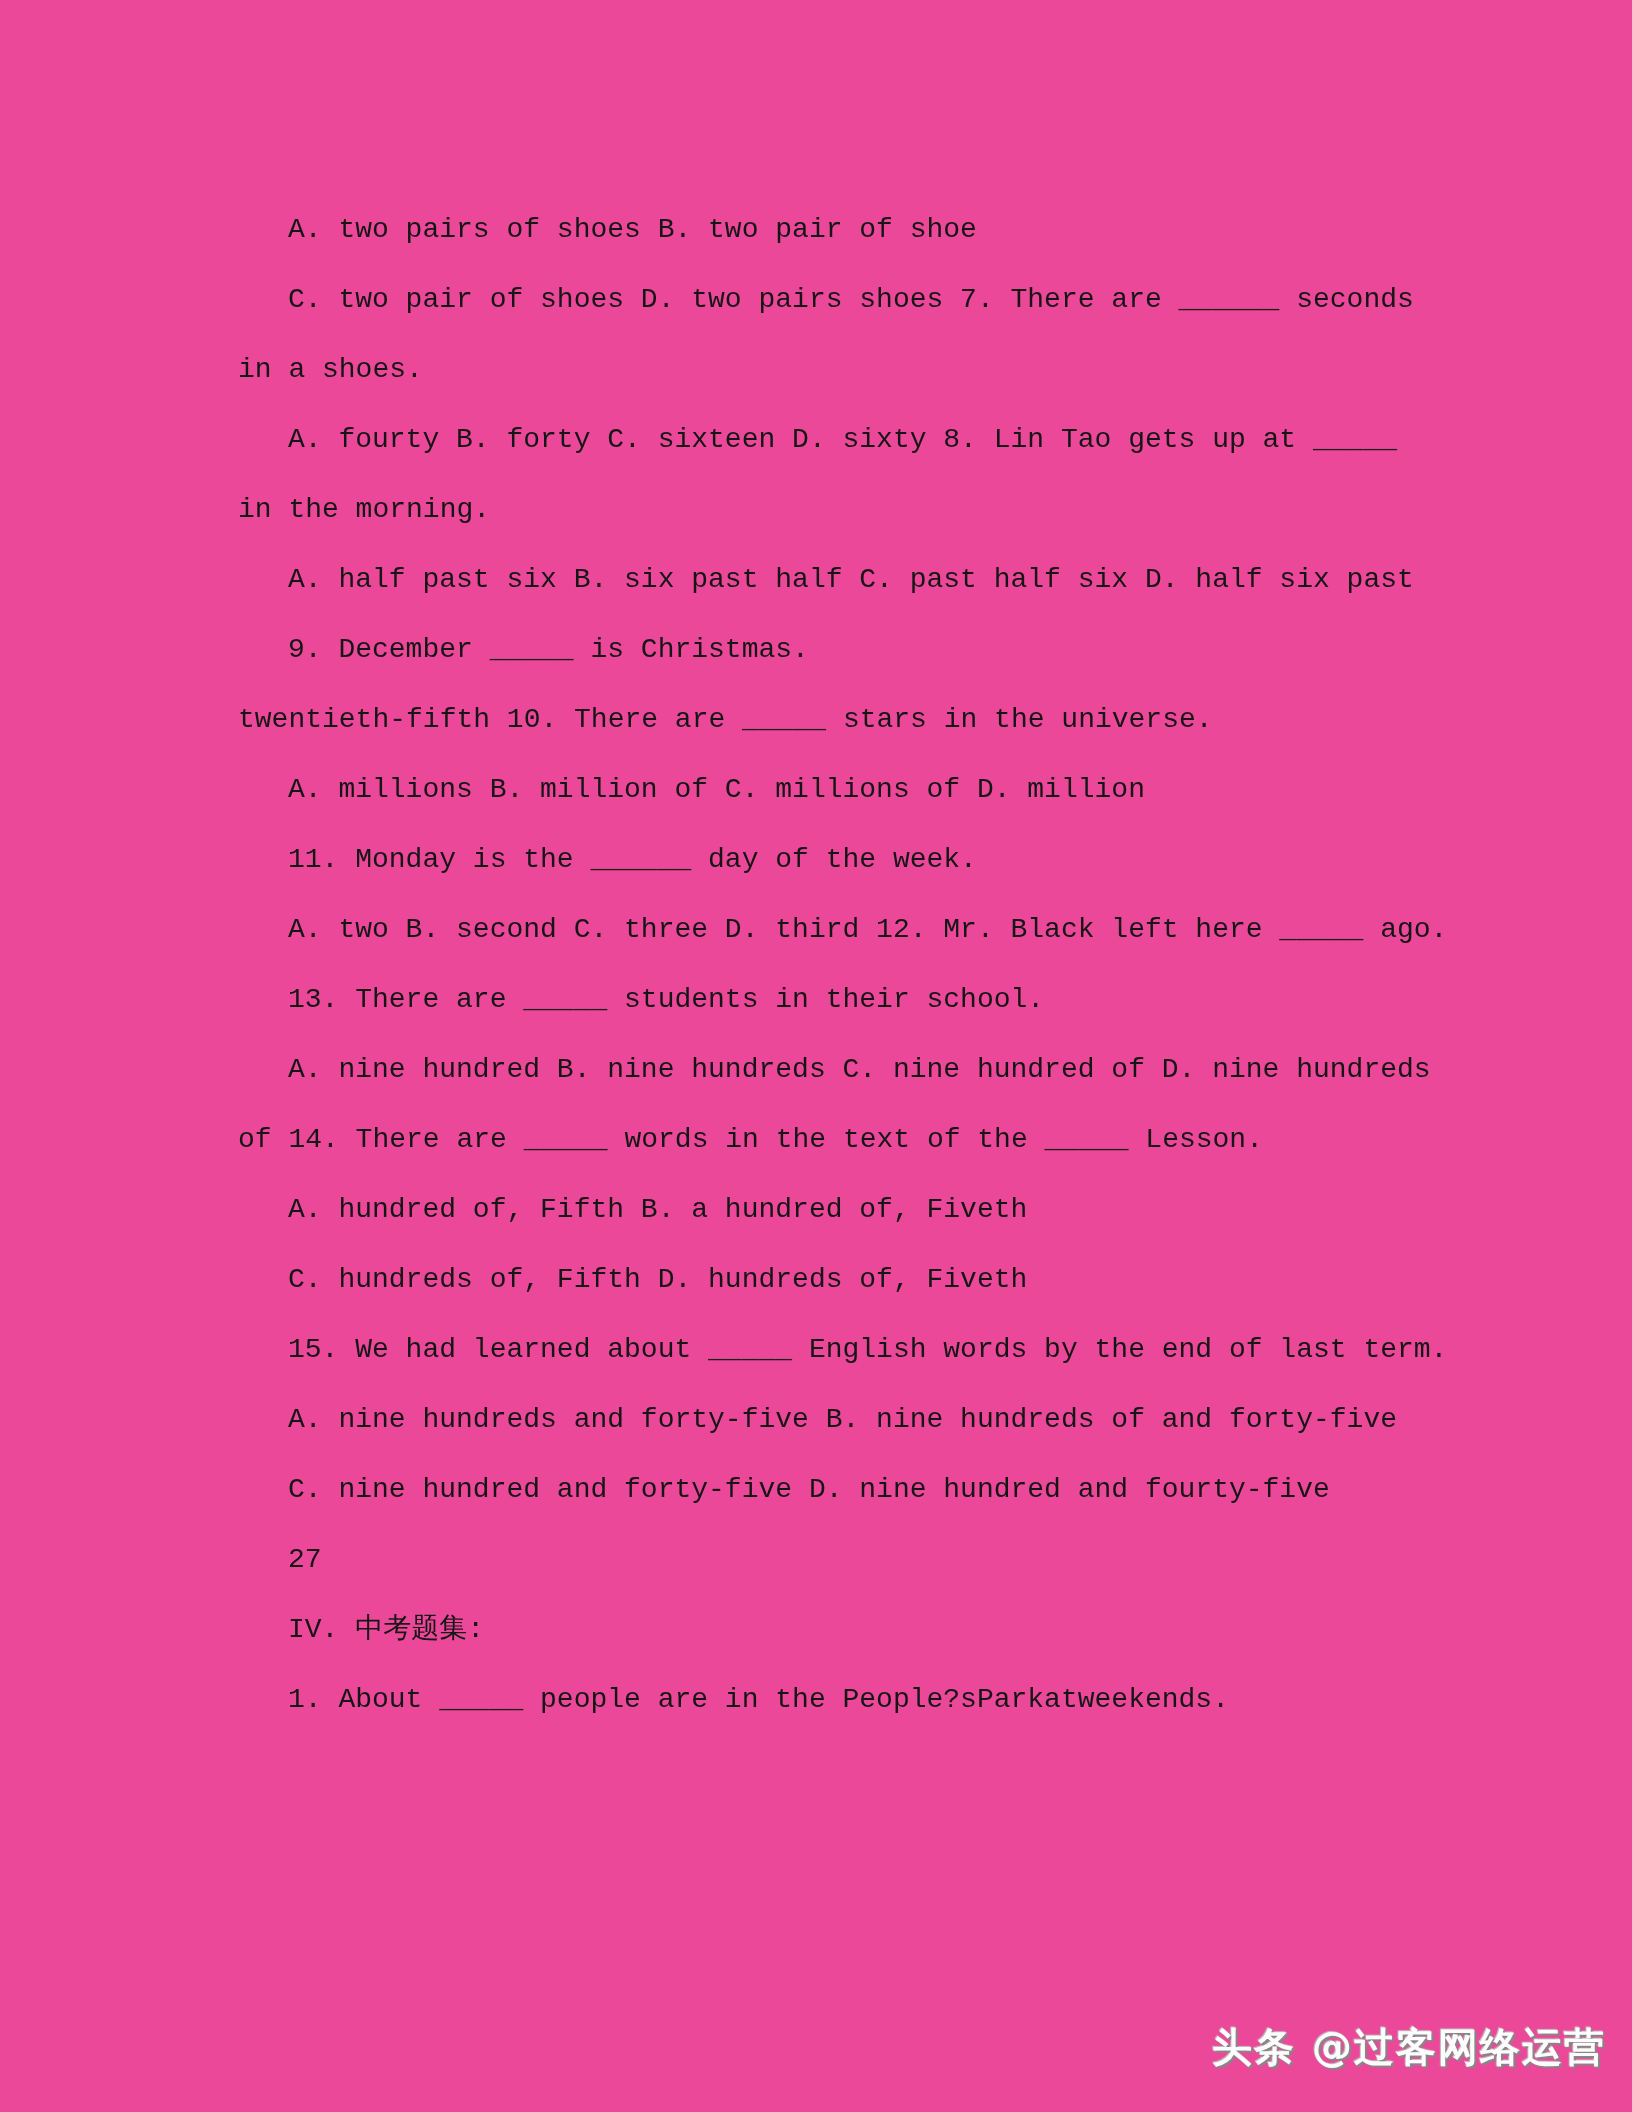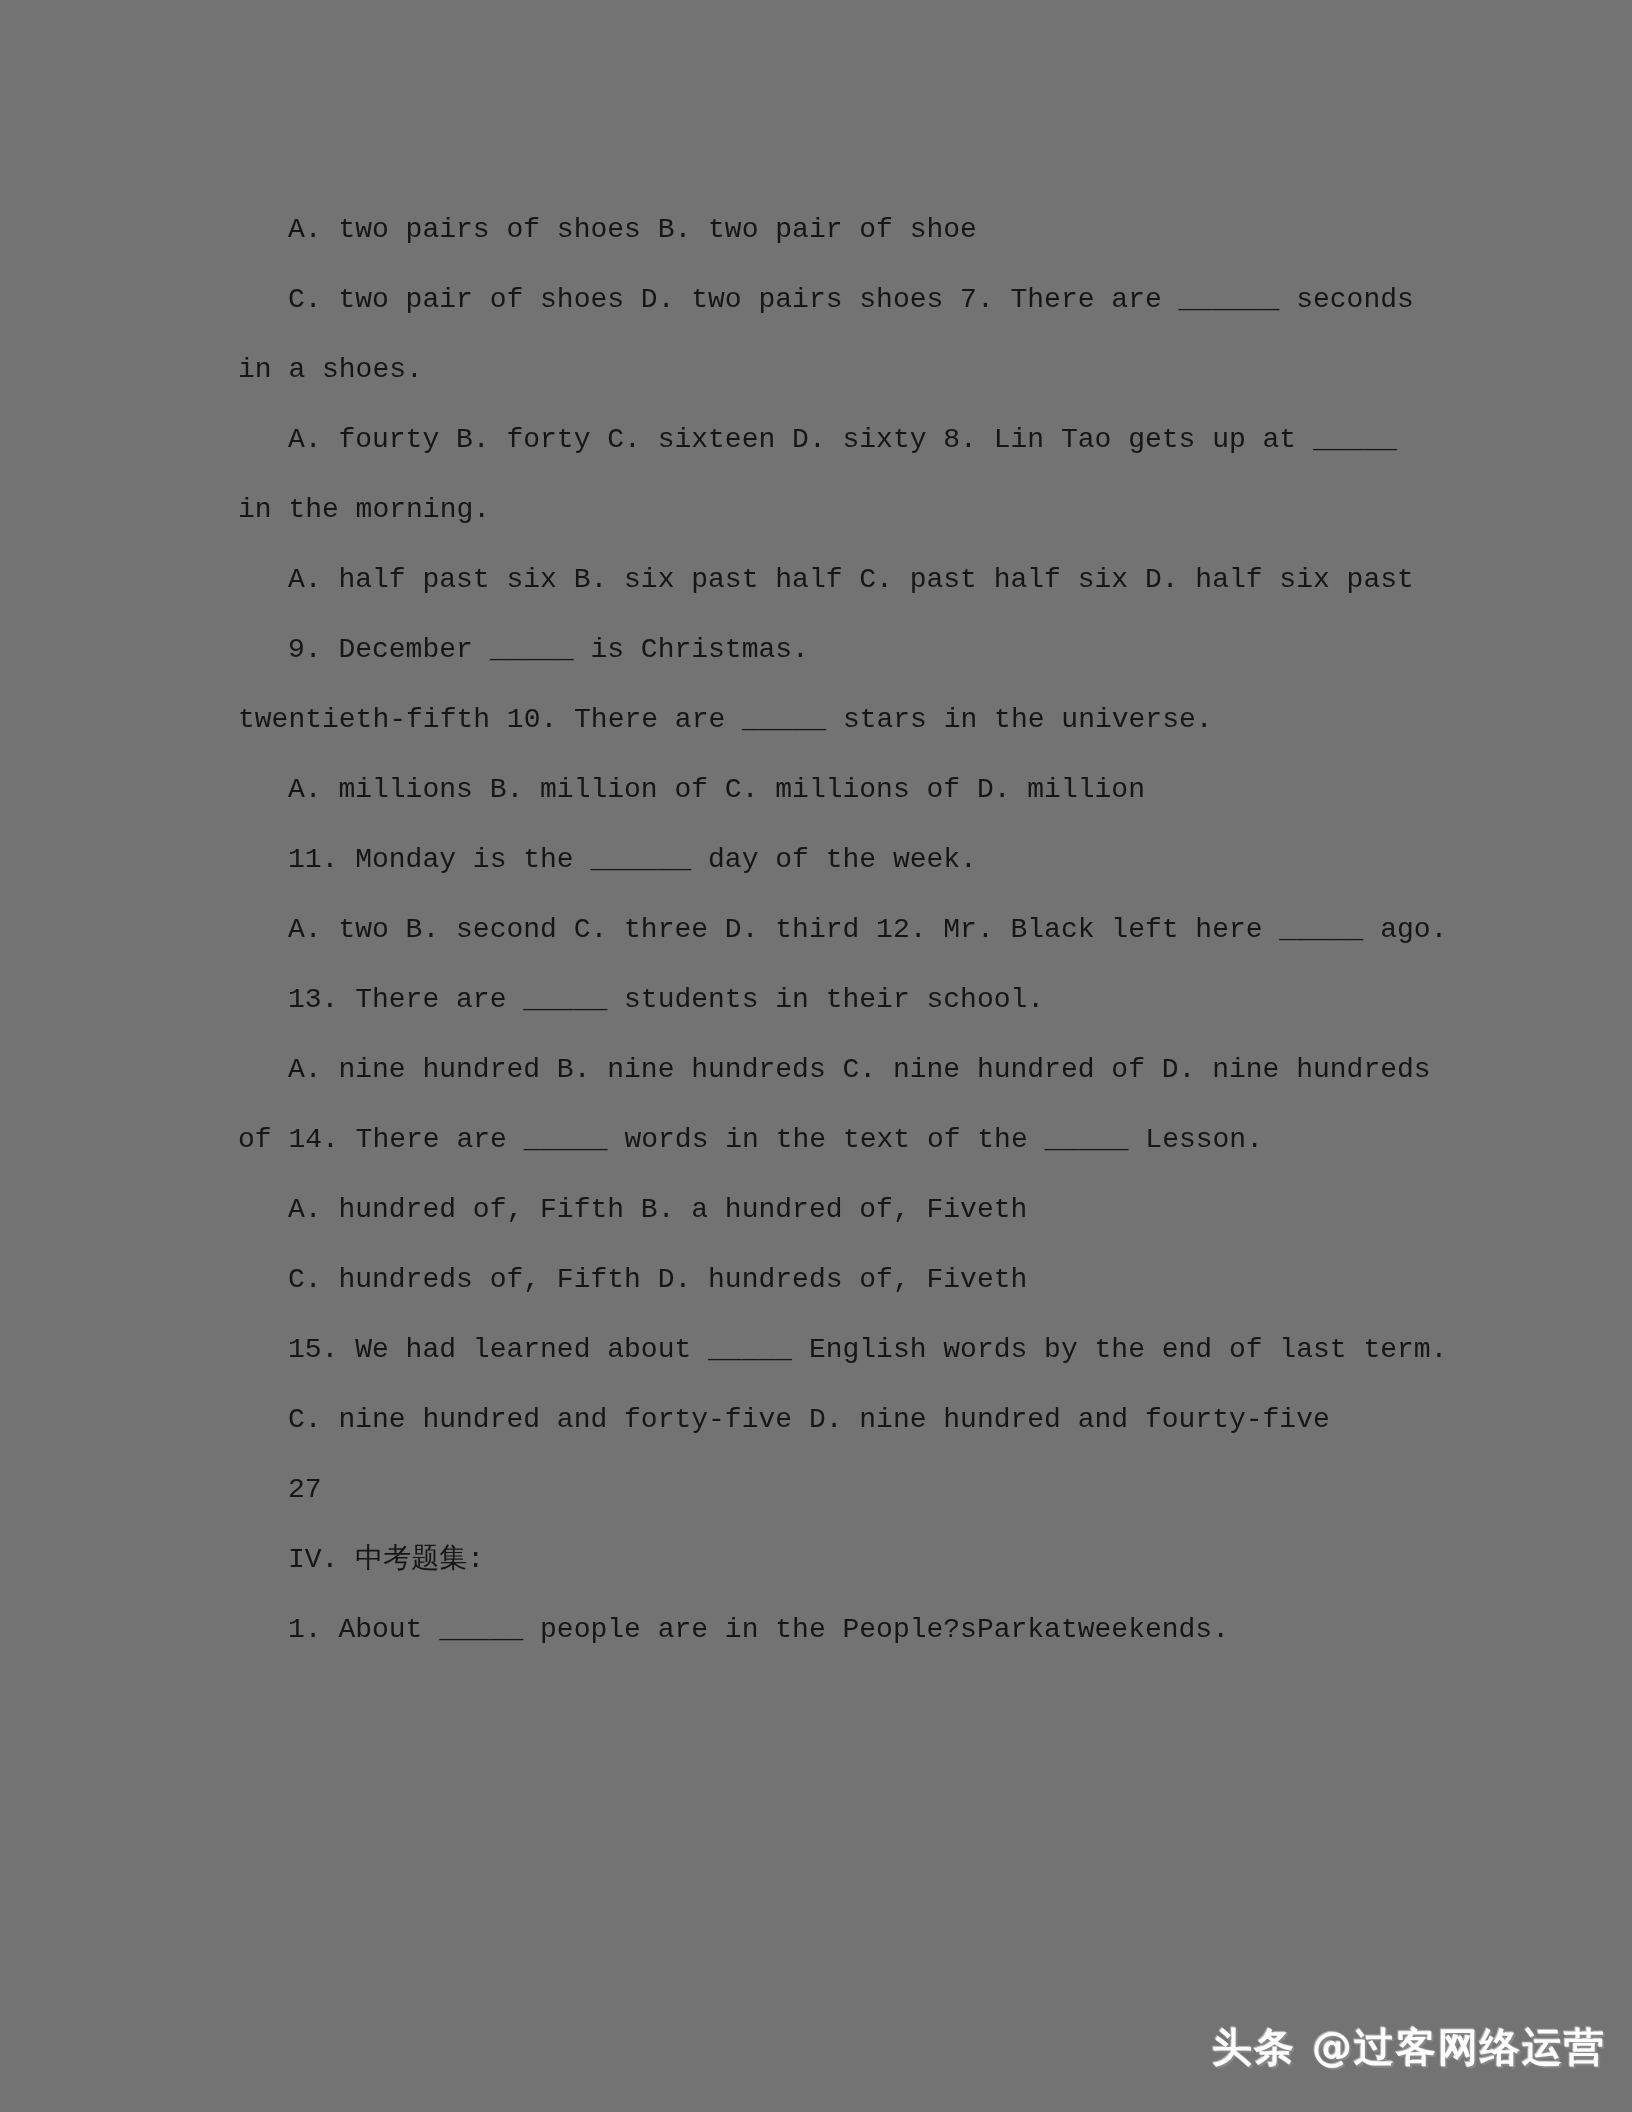--- a/index.html
+++ b/index.html
@@ -10,21 +10,21 @@
     width: 1632px;
     height: 2112px;
     background: #ffffff;
     position: relative;
     overflow: hidden;
     font-family: "Liberation Mono", "DejaVu Sans Mono", monospace;
   }
   .page {
     position: absolute;
     inset: 0;
-    background: #737373;
+    background: #ec4899;
   }
   .text-block {
     position: absolute;
     left: 238px;
     top: 195px;
     width: 1260px;
     color: #161616;
     font-size: 28px;
   }
   .line {
@@ -64,19 +64,20 @@
       <div class="line">twentieth-fifth 10. There are _____ stars in the universe.</div>
       <div class="line indent">A. millions B. million of C. millions of D. million</div>
       <div class="line indent">11. Monday is the ______ day of the week.</div>
       <div class="line indent">A. two B. second C. three D. third 12. Mr. Black left here _____ ago.</div>
       <div class="line indent">13. There are _____ students in their school.</div>
       <div class="line indent">A. nine hundred B. nine hundreds C. nine hundred of D. nine hundreds</div>
       <div class="line">of 14. There are _____ words in the text of the _____ Lesson.</div>
       <div class="line indent">A. hundred of, Fifth B. a hundred of, Fiveth</div>
       <div class="line indent">C. hundreds of, Fifth D. hundreds of, Fiveth</div>
       <div class="line indent">15. We had learned about _____ English words by the end of last term.</div>
+      <div class="line indent">A. nine hundreds and forty-five B. nine hundreds of and forty-five</div>
       <div class="line indent">C. nine hundred and forty-five D. nine hundred and fourty-five</div>
       <div class="line indent">27</div>
       <div class="line indent">IV. 中考题集:</div>
       <div class="line indent">1. About _____ people are in the People?sParkatweekends.</div>
     </div>
   <div class="watermark">头条 @过客网络运营</div>
 </div>
 
 </body></html>

